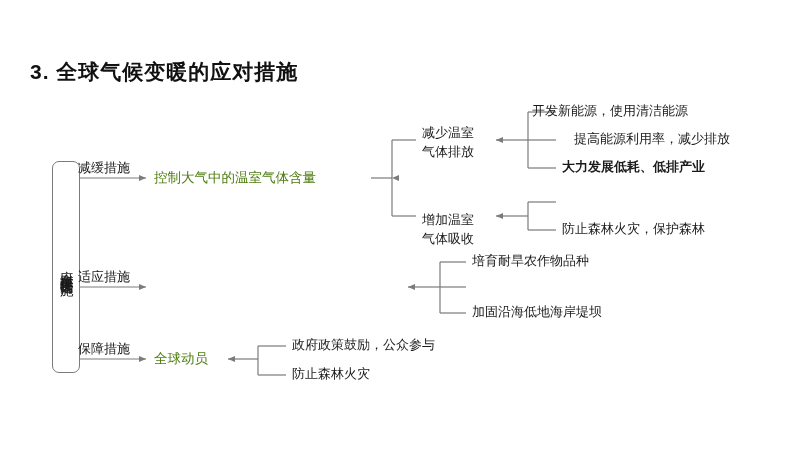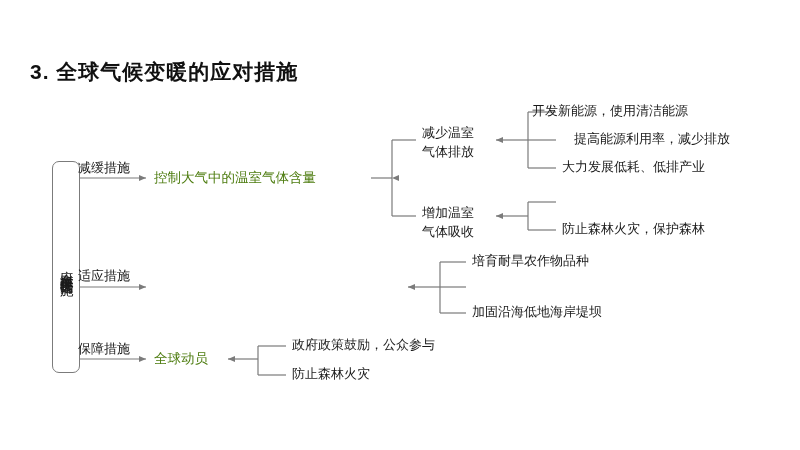--- a/index.html
+++ b/index.html
@@ -139,39 +139,39 @@
       <line x1="258" y1="375" x2="286" y2="375"></line>
 
     </g>
   </svg>
 
   <div class="rootbox">
     <span class="vtext">应对全球变暖的措施</span>
   </div>
 
   <div class="branch-label" style="left:78px; top:160px;">减缓措施</div>
-  <div class="branch-label" style="left:78px; top:269px;font-family:Liberation Mono, monospace;">适应措施</div>
+  <div class="branch-label" style="left:78px; top:269px;">适应措施</div>
   <div class="branch-label" style="left:78px; top:341px;">保障措施</div>
 
   <div class="node" style="left:154px; top:169px;">控制大气中的温室气体含量</div>
   <div class="node" style="left:154px; top:350px;">全球动员</div>
 
   <div class="mid" style="left:422px; top:124px;">
     <div>减少温室</div>
     <div>气体排放</div>
   </div>
 
-  <div class="mid" style="left:422px; top:204px;">
+  <div class="mid" style="left:422px; top:211px;">
     <div>增加温室</div>
     <div>气体吸收</div>
   </div>
 
   <div class="leaf" style="left:532px; top:103px;">开发新能源，使用清洁能源</div>
   <div class="leaf" style="left:562px; top:131px;margin-left:12px;">提高能源利用率，减少排放</div>
-  <div class="leaf" style="left:562px; top:159px;">大力发展低耗、低排产业</div>
+  <div class="leaf" style="left:562px; top:159px;font-weight:bold;">大力发展低耗、低排产业</div>
 
   <div class="leaf" style="left:562px; top:221px;">防止森林火灾，保护森林</div>
 
   <div class="leaf" style="left:472px; top:253px;">培育耐旱农作物品种</div>
   <div class="leaf" style="left:472px; top:304px;">加固沿海低地海岸堤坝</div>
 
   <div class="leaf" style="left:292px; top:337px;">政府政策鼓励，公众参与</div>
   <div class="leaf" style="left:292px; top:366px;">防止森林火灾</div>
 
 </div>

